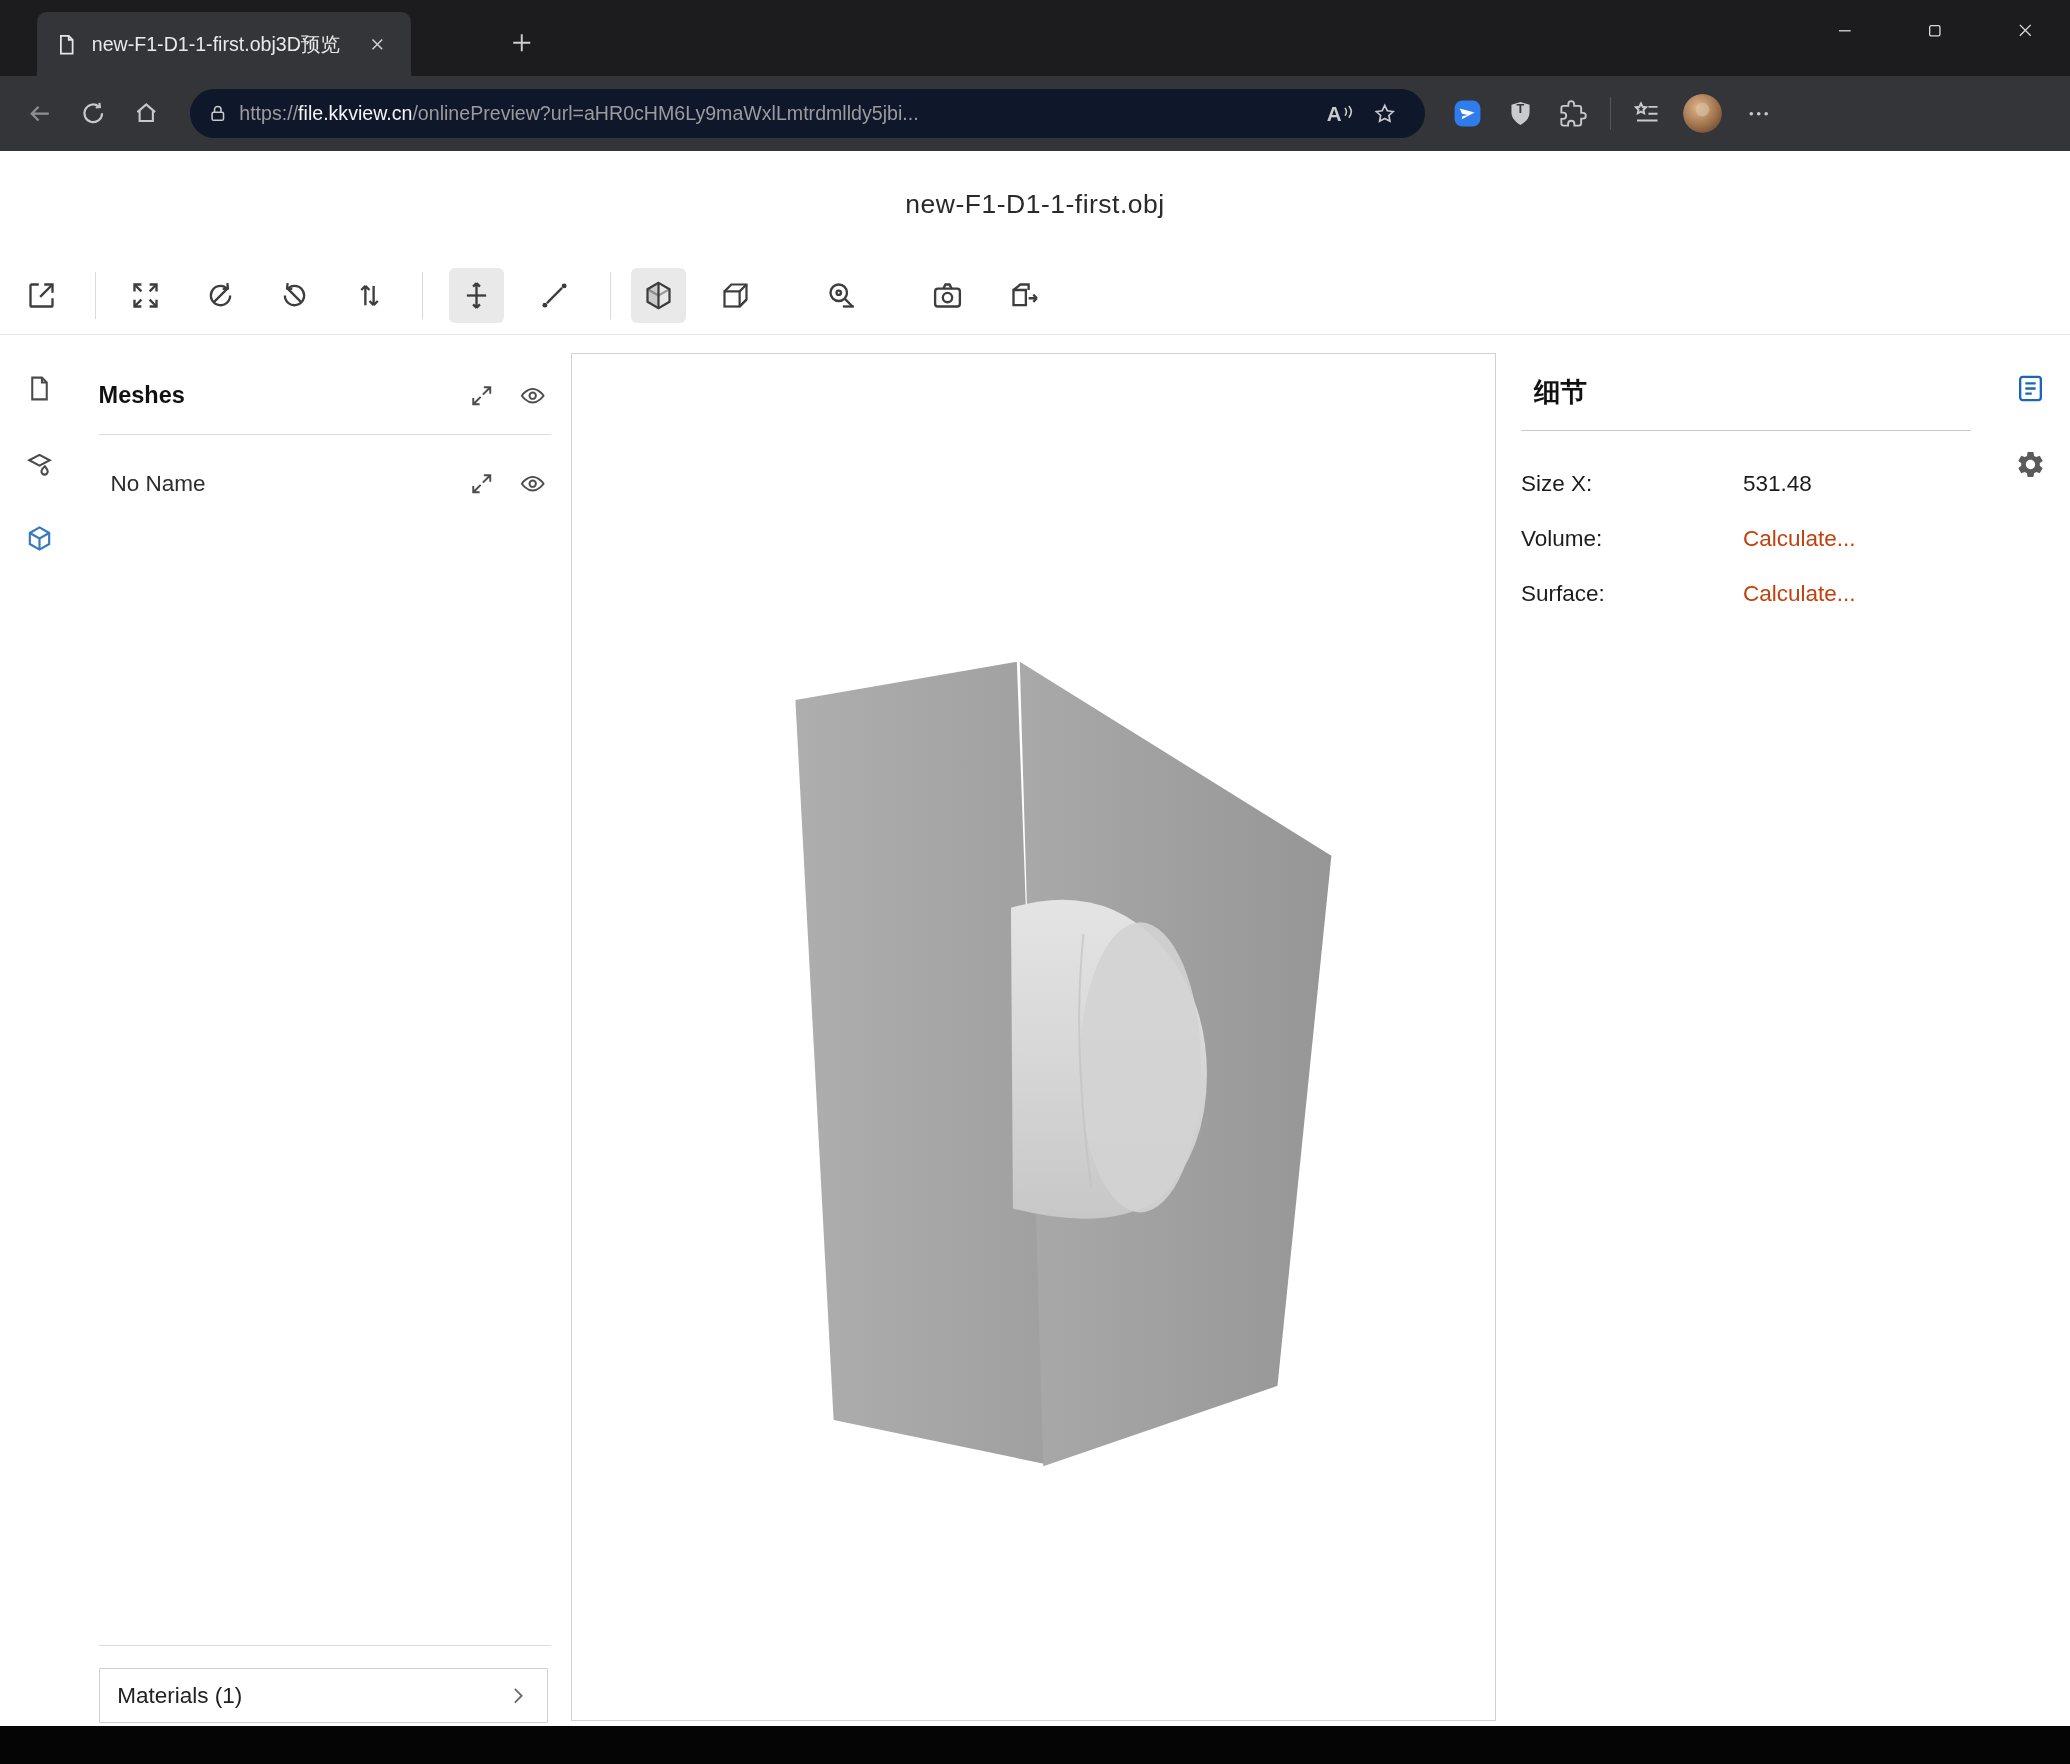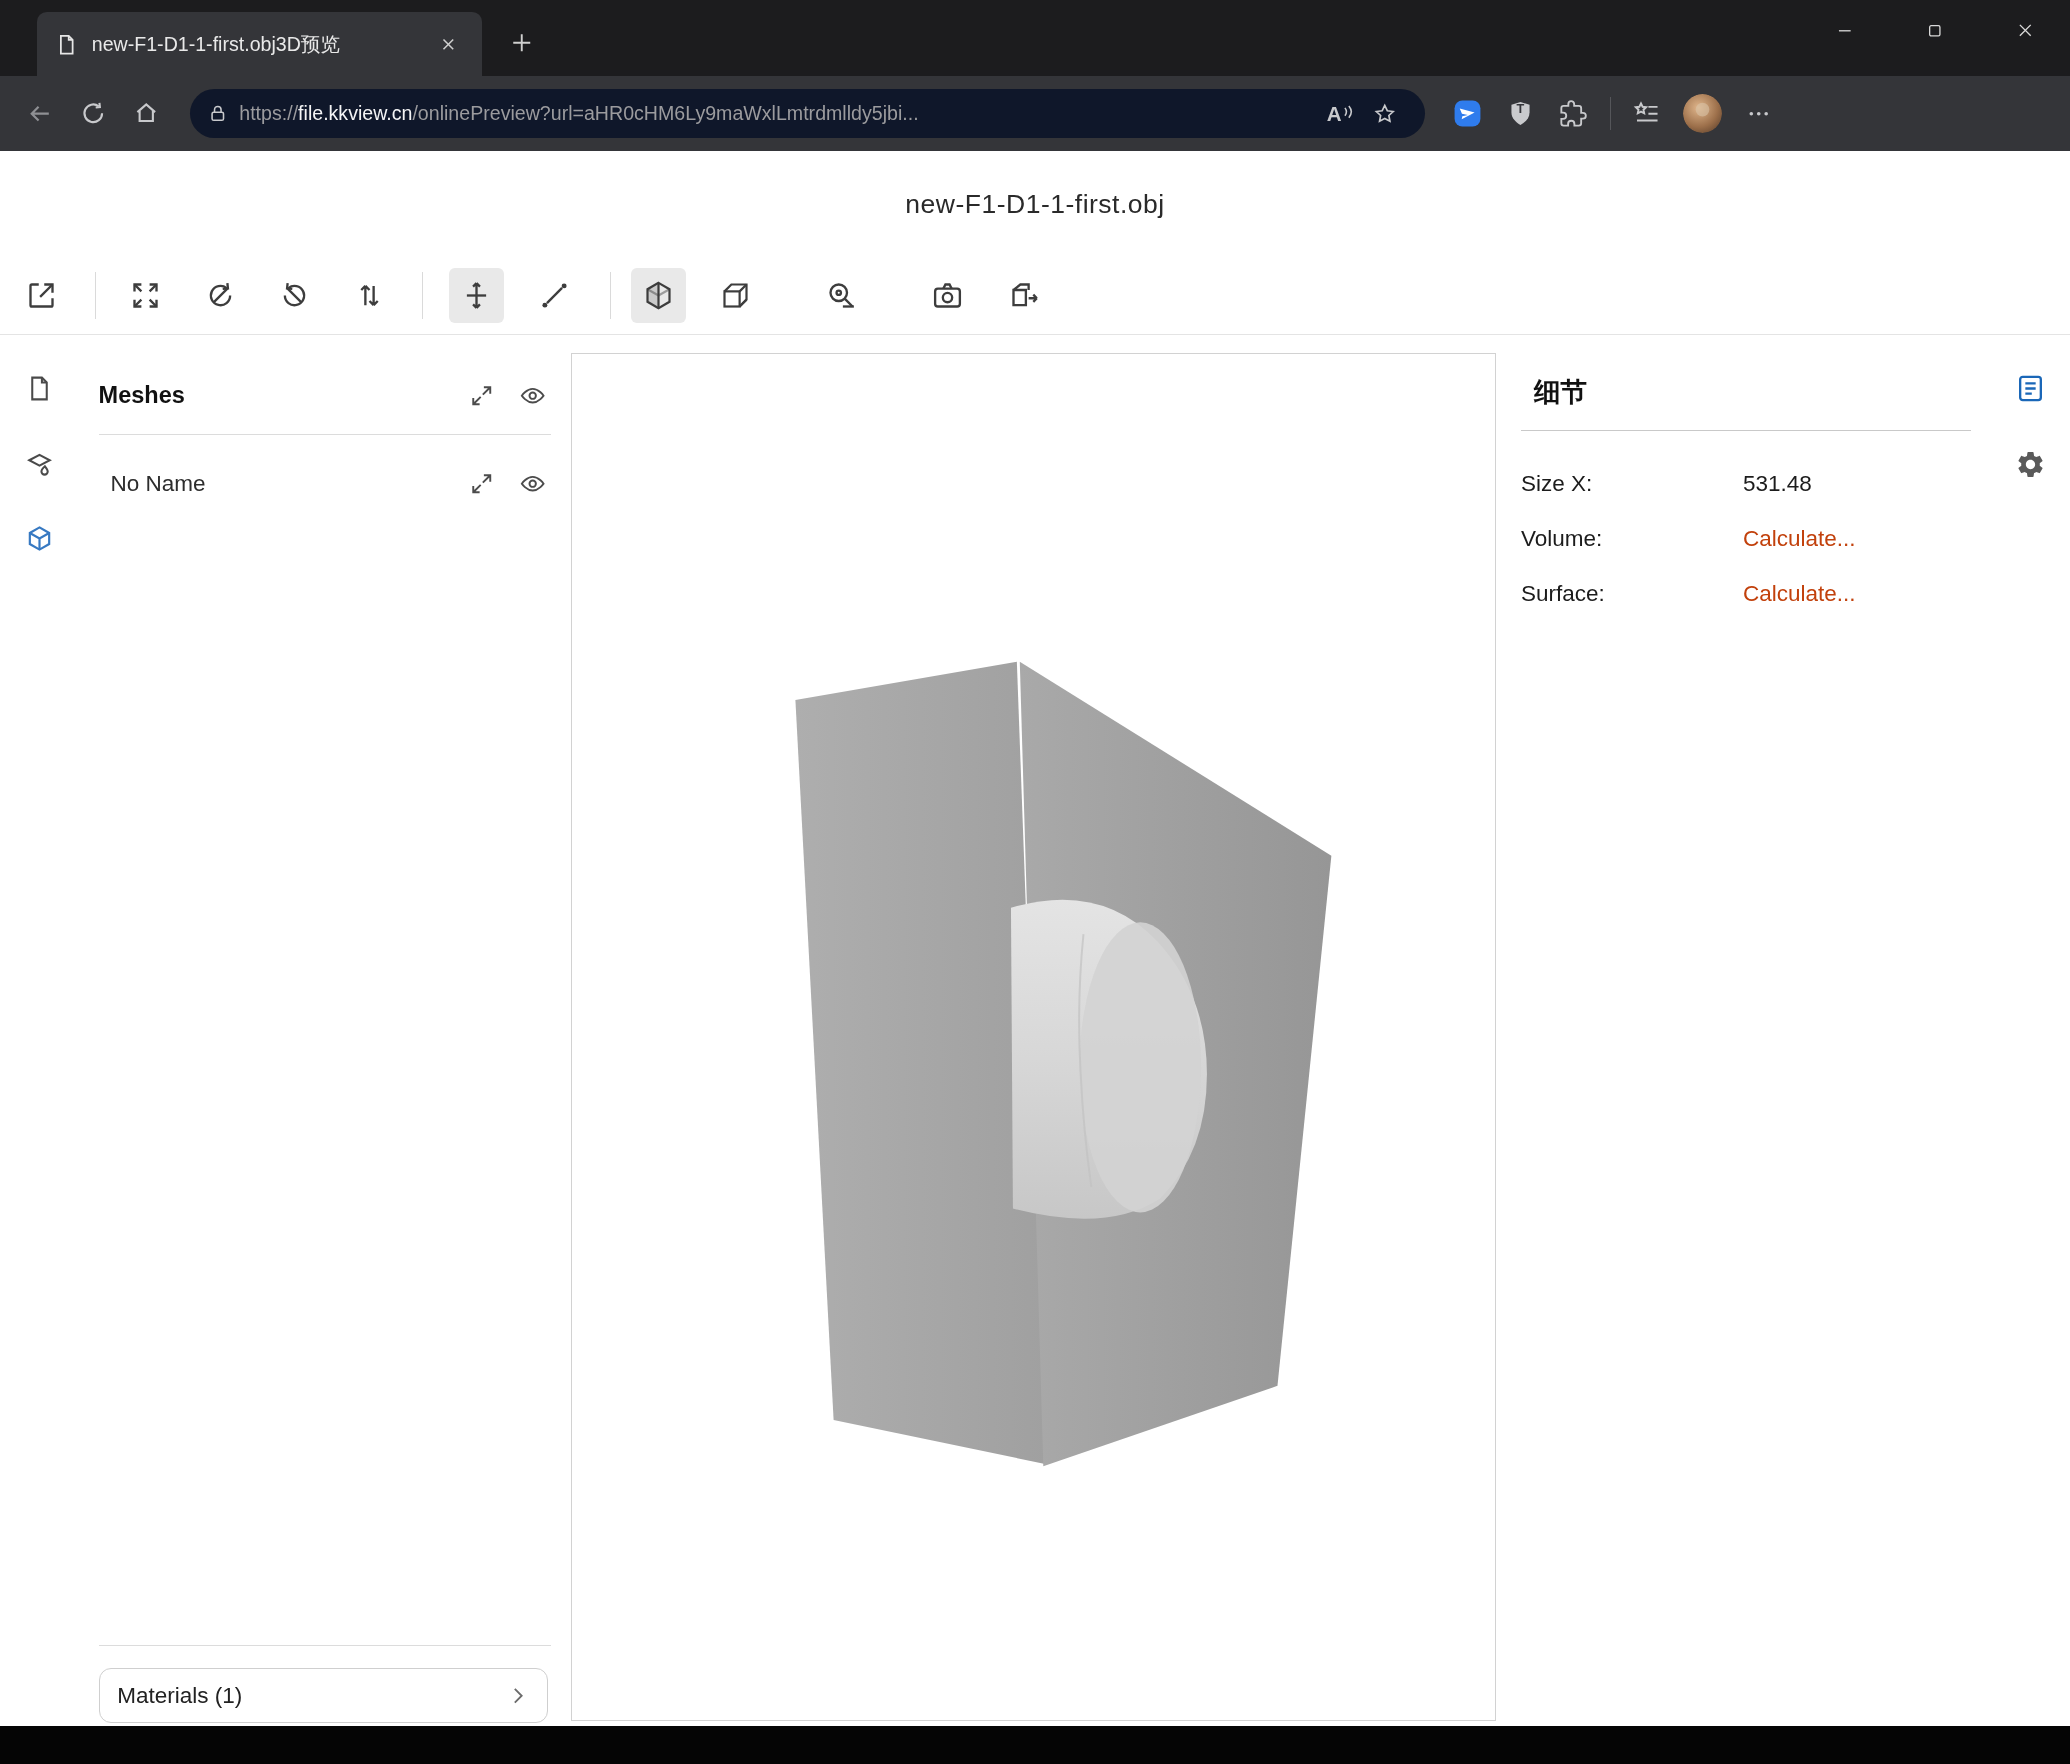--- a/index.html
+++ b/index.html
@@ -2,21 +2,21 @@
 <html><head>
 <meta charset="utf-8">
 <style>
   * { margin:0; padding:0; box-sizing:border-box; }
   html,body { width:2070px; height:1764px; }
   body { font-family:"Liberation Sans", sans-serif; background:#ffffff; overflow:hidden; position:relative; }
   svg { display:block; }
 
   
   .tabstrip { position:absolute; top:0; left:0; width:2070px; height:76px; background:#1c1c1e; }
-  .tab { position:absolute; left:37px; top:11.8px; width:445px; height:65px; background:#343539; border-radius:9.8px 9.8px 0 0;
+  .tab { position:absolute; left:37px; top:11.8px; width:374px; height:65px; background:#343539; border-radius:9.8px 9.8px 0 0;
          display:flex; align-items:center; padding:0 17.6px; color:#e9e9e9; }
   .tab-title { font-size:19.6px; margin-left:13.7px; white-space:nowrap; overflow:hidden; flex:1; }
   .tab-close { display:flex; align-items:center; justify-content:center; width:33px; height:33px; border-radius:5.9px; color:#cfcfcf; }
   .newtab { position:absolute; left:502px; top:23.5px; width:39px; height:39px; display:flex; align-items:center; justify-content:center; color:#cfcfcf; }
   .wincontrols { position:absolute; right:0; top:0; height:61px; display:flex; }
   .winbtn { width:90px; height:61px; display:flex; align-items:center; justify-content:center; color:#d8d8d8; }
 
   .navbar { position:absolute; top:76px; left:0; width:2070px; height:75px; background:#343539; display:flex; align-items:center; padding:0 13.7px; }
   .nav-ico { width:53px; height:53px; display:flex; align-items:center; justify-content:center; color:#c8c9cc; border-radius:7.8px; flex:0 0 auto; }
   .nav-ico.dim { color:#8f9094; }
@@ -45,21 +45,21 @@
   .strip-btn { position:absolute; left:13.7px; width:51px; height:51px; display:flex; align-items:center; justify-content:center; color:#4a4a4a; }
   .strip-btn.blue { color:#3779c2; }
 
   .left-panel { position:absolute; left:79px; top:4px; width:492px; height:100%; }
   .lp-header { position:absolute; top:29px; left:19.6px; right:19.6px; height:55px; display:flex; align-items:center; }
   .lp-header .hname { font-size:23.5px; font-weight:bold; color:#111; flex:1; }
   .mini-ico { width:37px; height:37px; display:flex; align-items:center; justify-content:center; color:#4c4c4c; margin-left:13.7px; }
   .lp-divider { position:absolute; left:19.6px; right:19.6px; height:1px; background:#dcdcdc; }
   .mesh-row { position:absolute; top:116px; left:19.6px; right:19.6px; height:57px; display:flex; align-items:center; padding-left:11.8px; }
   .mesh-row .mname { font-size:22.5px; color:#2d2d2d; flex:1; }
-  .materials-btn { position:absolute; top:1329px; left:19.6px; width:449px; height:55px; border:1px solid #cfcfcf; border-radius:12px;
+  .materials-btn { position:absolute; top:1329px; left:19.6px; width:449px; height:55px; border:1px solid #cfcfcf; border-radius:1px;
                    display:flex; align-items:center; padding:0 17.6px; font-size:22.5px; color:#222; background:#fff; }
   .materials-btn .mlabel { flex:1; }
 
   .viewport { position:absolute; left:571px; top:17.6px; width:925px; height:1368px; border:1px solid #d2d2d2; background:#fff; }
 
   .right-panel { position:absolute; left:1521px; top:0; width:450px; height:100%; }
   .rp-header { position:absolute; top:29px; left:0; height:55px; display:flex; align-items:center; font-size:26.5px; font-weight:bold; color:#111;margin-left:13px; }
   .rp-divider { position:absolute; top:95px; left:0; width:100%; height:1px; background:#c9c9c9; }
   .rp-rows { position:absolute; top:121px; left:0; width:100%; }
   .drow { height:55px; display:flex; align-items:center; font-size:22.5px; color:#1c1c1c; }

